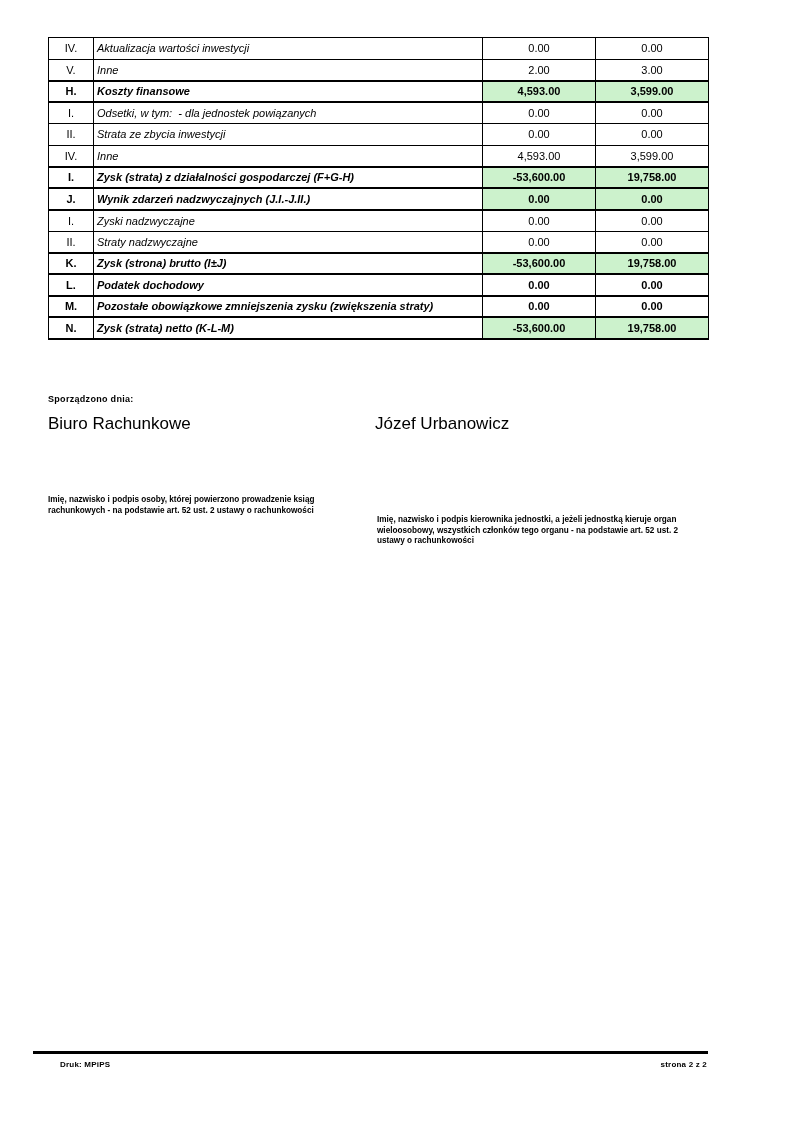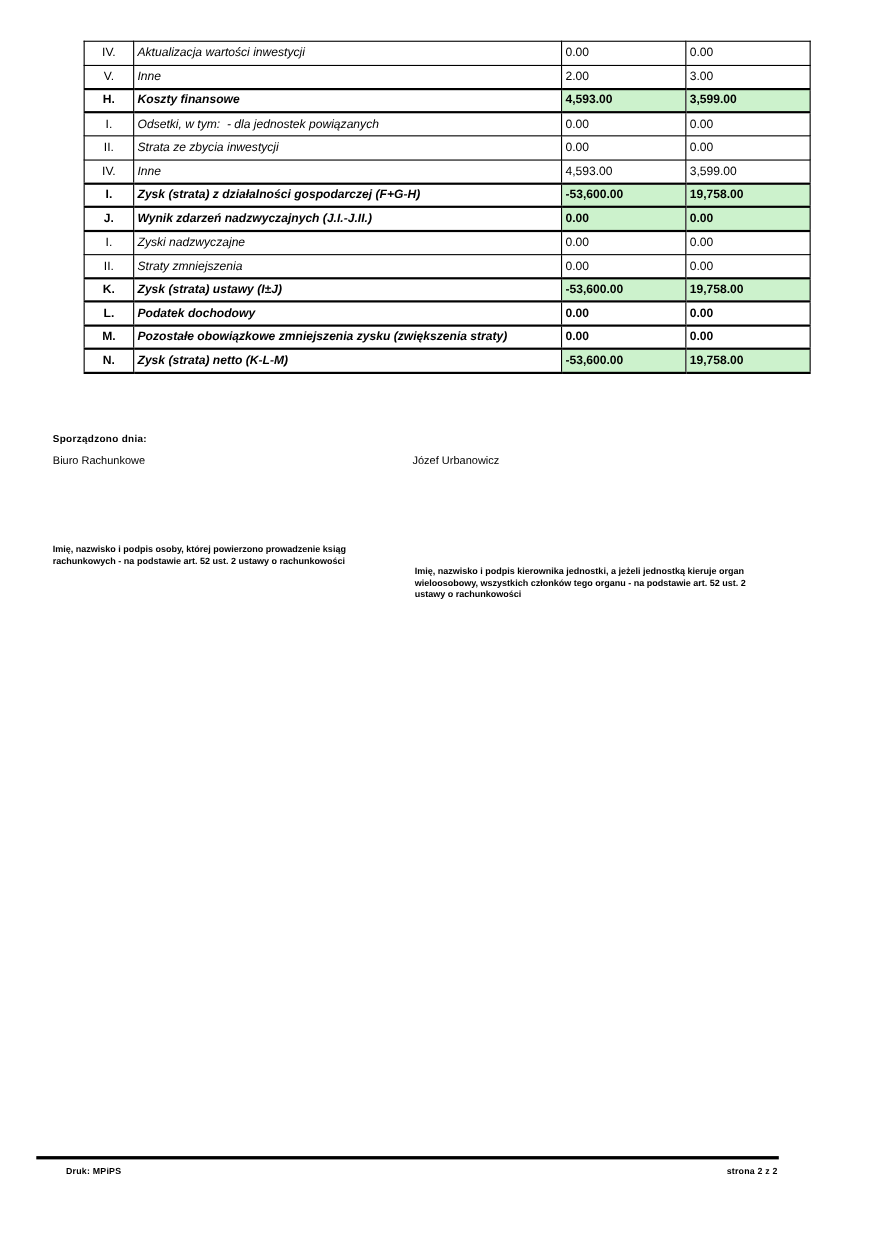--- a/index.html
+++ b/index.html
@@ -15,45 +15,44 @@
   }
 
   
   table.pnl {
     position: absolute;
     left: 48px;
     top: 37px;
     width: 660px;
     border-collapse: collapse;
     table-layout: fixed;
-    margin-left: 28px;
   }
   table.pnl td {
     border: 1px solid var(--border, #000);
     height: 21.5px;
     font-size: 11px;
     vertical-align: middle;
     overflow: hidden;
     white-space: nowrap;
     padding: 0 3px;
     background: #ffffff;
   }
   td.c-no    { text-align: center; }
   td.c-label { text-align: left; padding-left: 4px; font-style: italic; }
-  td.c-val   { text-align: left; padding-right: 5px; background: var(--gray, #c0c0c0); }
+  td.c-val   { text-align: center; padding-right: 5px; background: var(--gray, #c0c0c0); }
   td.c-val2  { font-size: 11.5px; vertical-align: bottom; padding-bottom: 2px; }
   tr.green td.c-val { background: var(--green, #ccf2cc); }
   tr.bold td { font-weight: bold; border-top-width: 2px; border-bottom-width: 2px; }
 
   
   .prepared {
     position: absolute; left: 48px; top: 394px;
     font-size: 9px; font-weight: bold; letter-spacing: 0.3px;
   }
-  .sig-name { position: absolute; top: 414px; font-size: 10px; }
+  .sig-name { position: absolute; top: 414px; font-size: 17px; }
   .sig-name.left  { left: 48px; }
   .sig-name.right { left: 375px; }
   .note {
     position: absolute; top: 495px;
     font-size: 8.2px; font-weight: bold; line-height: 10.5px;
     white-space: pre;
   }
   .note.left  { left: 48px; }
   .note.right { left: 377px; margin-top: 20px; }
 
@@ -131,27 +130,27 @@
           <td class="c-val c-val2">0.00</td>
         </tr>
         <tr class="gray">
           <td class="c-no">I.</td>
           <td class="c-label">Zyski nadzwyczajne</td>
           <td class="c-val c-val1">0.00</td>
           <td class="c-val c-val2">0.00</td>
         </tr>
         <tr class="gray">
           <td class="c-no">II.</td>
-          <td class="c-label">Straty zmniejszenia</td>
+          <td class="c-label">Straty nadzwyczajne</td>
           <td class="c-val c-val1">0.00</td>
           <td class="c-val c-val2">0.00</td>
         </tr>
         <tr class="bold green">
           <td class="c-no">K.</td>
-          <td class="c-label">Zysk (strata) ustawy (I±J)</td>
+          <td class="c-label">Zysk (strona) brutto (I±J)</td>
           <td class="c-val c-val1">-53,600.00</td>
           <td class="c-val c-val2">19,758.00</td>
         </tr>
         <tr class="bold gray">
           <td class="c-no">L.</td>
           <td class="c-label">Podatek dochodowy</td>
           <td class="c-val c-val1">0.00</td>
           <td class="c-val c-val2">0.00</td>
         </tr>
         <tr class="bold gray">

